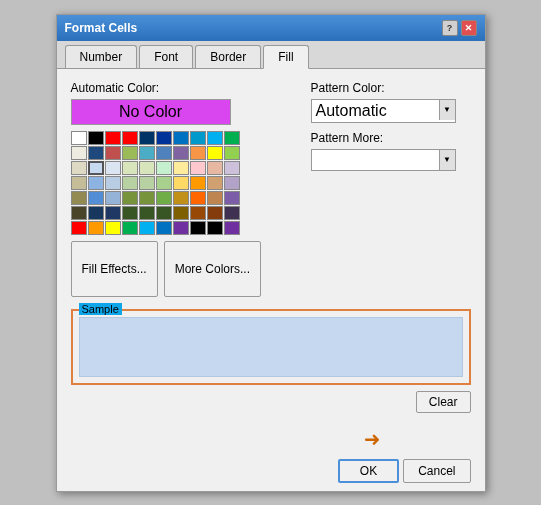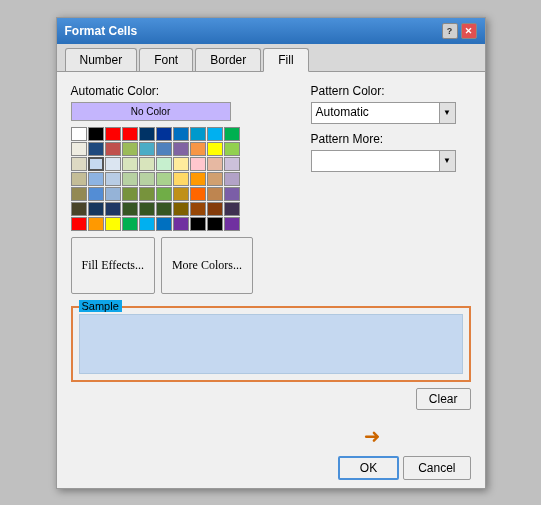--- a/index.html
+++ b/index.html
@@ -86,26 +86,26 @@
     }
     .left-section {
       flex: 1;
     }
     .right-section {
       width: 160px;
     }
     .no-color-btn {
       width: 160px;
       padding: 3px 8px;
-      background: #c4b5fd;
+      background: #d946ef;
       border: 1px solid #999;
       text-align: center;
       cursor: pointer;
       margin-bottom: 6px;
-      font-size: 10px;
+      font-size: 16px;
     }
     .color-grid {
       display: grid;
       grid-template-columns: repeat(10, 16px);
       gap: 1px;
       margin-bottom: 4px;
     }
     .color-swatch {
       width: 16px;
       height: 14px;
@@ -117,21 +117,20 @@
       gap: 6px;
       margin-top: 6px;
     }
     .btn {
       padding: 20px 10px;
       background: #f0f0f0;
       border: 1px solid #999;
       cursor: pointer;
       font-size: 12px;
       border-radius: 2px;
-      font-family: Liberation Serif, serif;
     }
     .dropdown-arrow {
       width: 16px;
       height: 20px;
       background: #e0e0e0;
       border-left: 1px solid #999;
       display: flex;
       align-items: center;
       justify-content: center;
       font-size: 8px;
@@ -140,21 +139,21 @@
     }
     .dropdown-container {
       display: flex;
       border: 1px solid #999;
       background: white;
       width: 145px;
     }
     .dropdown-text {
       flex: 1;
       padding: 2px 4px;
-      font-size: 12px;
+      font-size: 16px;
     }
     .sample-section {
       margin-top: 12px;
       border: 2px solid #e08040;
       padding: 6px;
       position: relative;
     }
     .sample-label {
       position: absolute;
       top: -8px;

